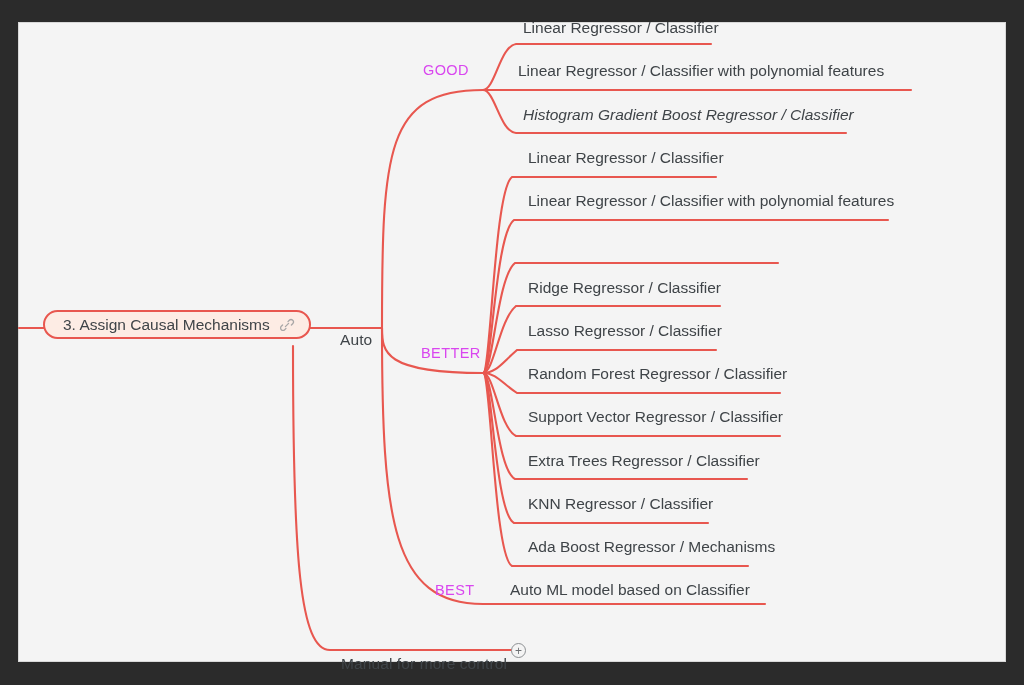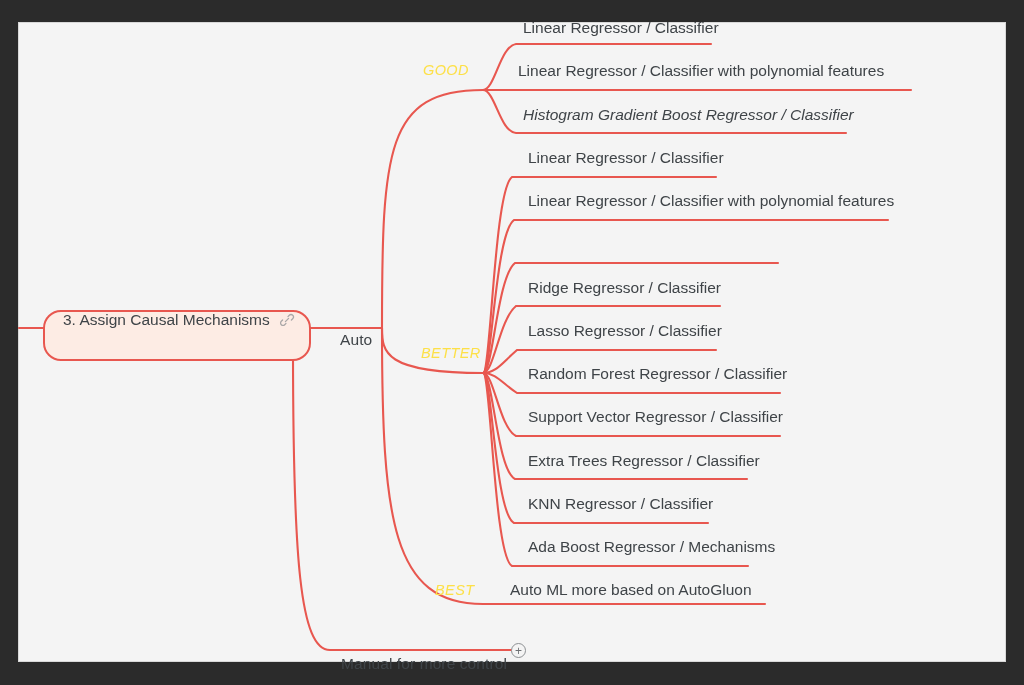--- a/index.html
+++ b/index.html
@@ -41,42 +41,41 @@
     position: absolute;
     color: #3f4448;
     font-size: 15.5px;
     line-height: 1;
     white-space: nowrap;
     letter-spacing: 0.1px;
     margin-top: 30px;
   }
   .branch-label {
     position: absolute;
-    color: #fde047;
+    color: #d946ef;
     font-size: 14.5px;
     line-height: 1;
     white-space: nowrap;
     letter-spacing: 0.4px;
-    font-style: italic;
   }
   .leaf-label {
     position: absolute;
     color: #3f4448;
     font-size: 15.5px;
     line-height: 1;
     white-space: nowrap;
   }
   #root-node {
     position: absolute;
     left: 43px;
     top: 310px;
-    height: 51px;
+    height: 29px;
     box-sizing: border-box;
     display: flex;
-    align-items: flex-start;
+    align-items: center;
     gap: 9px;
     padding: 0 14px 0 18px;
     background: #fdece4;
     border: 2px solid #e8574f;
     border-radius: 18px;
   }
   #root-text {
     color: #3f4448;
     font-size: 15.5px;
     line-height: 1;
@@ -176,14 +175,14 @@
   <div class="leaf-label" style="left:528px; top:150px;">Linear Regressor / Classifier</div>
   <div class="leaf-label" style="left:528px; top:193px;">Linear Regressor / Classifier with polynomial features</div>
   <div class="leaf-label" style="left:528px; top:280px;">Ridge Regressor / Classifier</div>
   <div class="leaf-label" style="left:528px; top:323px;">Lasso Regressor / Classifier</div>
   <div class="leaf-label" style="left:528px; top:366px;">Random Forest Regressor / Classifier</div>
   <div class="leaf-label" style="left:528px; top:409px;">Support Vector Regressor / Classifier</div>
   <div class="leaf-label" style="left:528px; top:453px;">Extra Trees Regressor / Classifier</div>
   <div class="leaf-label" style="left:528px; top:496px;">KNN Regressor / Classifier</div>
   <div class="leaf-label" style="left:528px; top:539px;">Ada Boost Regressor / Mechanisms</div>
 
-  <div class="leaf-label" style="left:510px; top:582px;">Auto ML more based on AutoGluon</div>
+  <div class="leaf-label" style="left:510px; top:582px;">Auto ML model based on Classifier</div>
 </div>
 
 </body></html>

